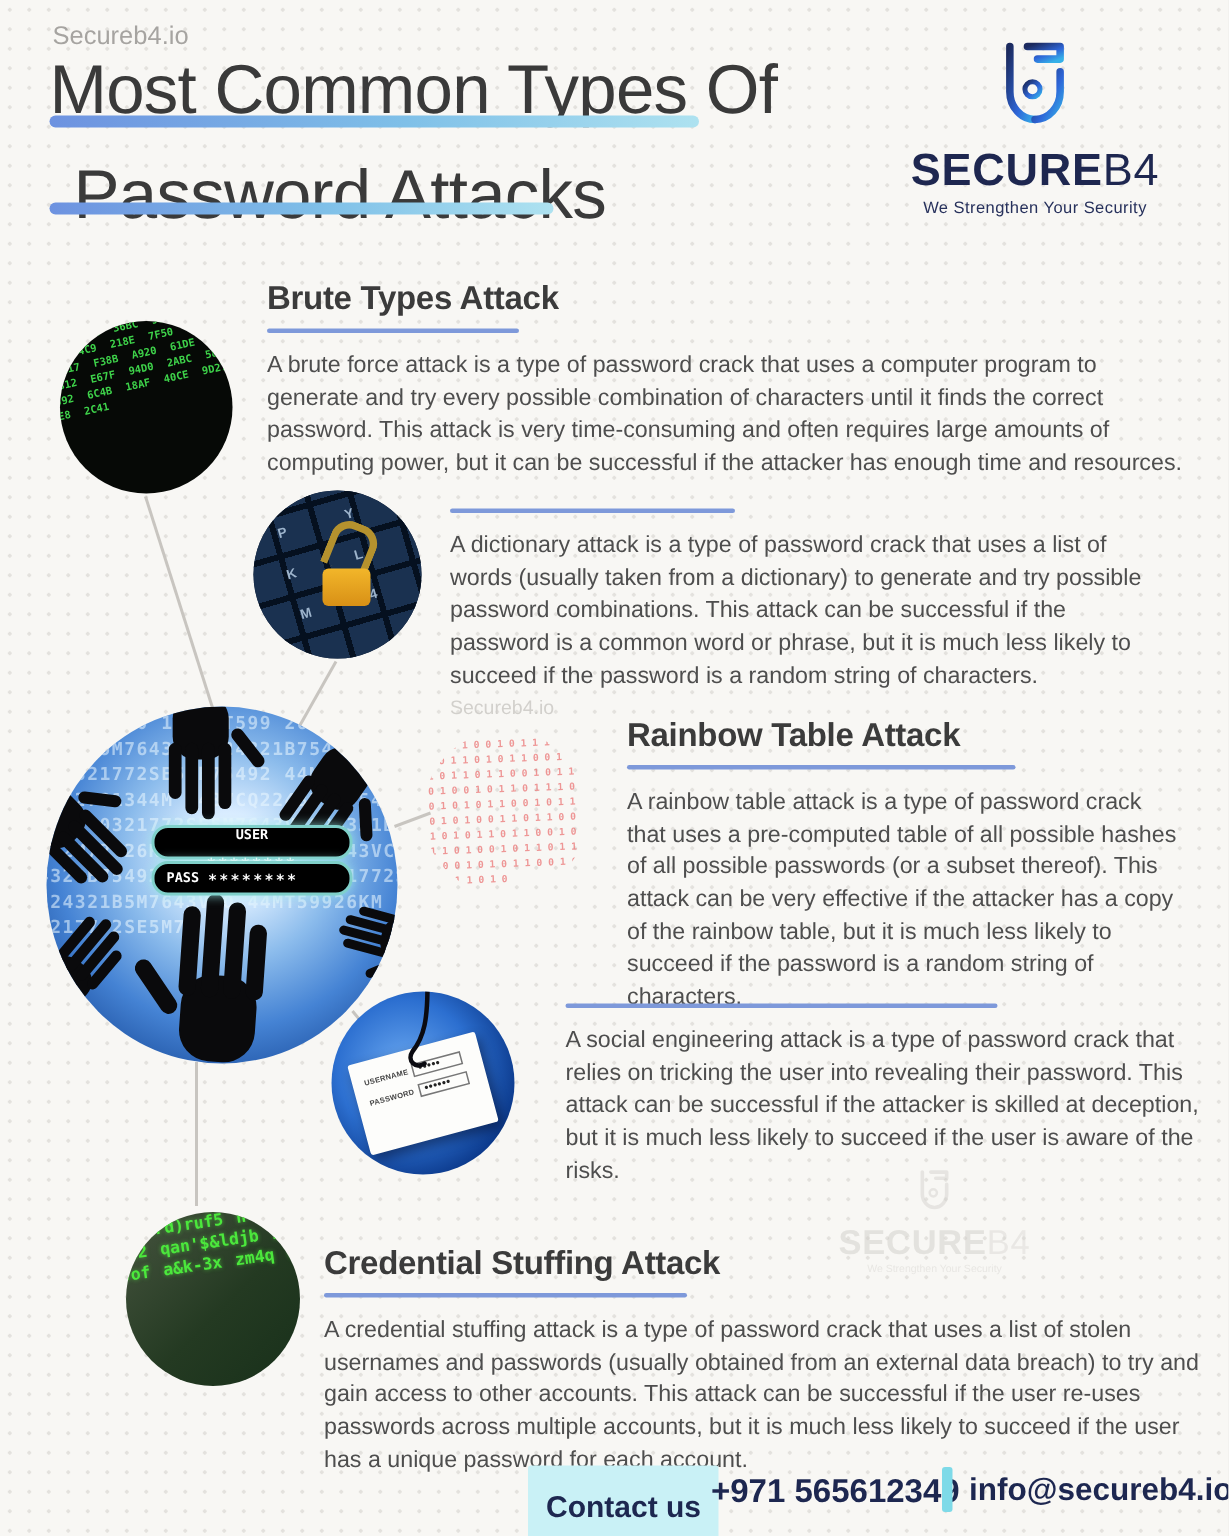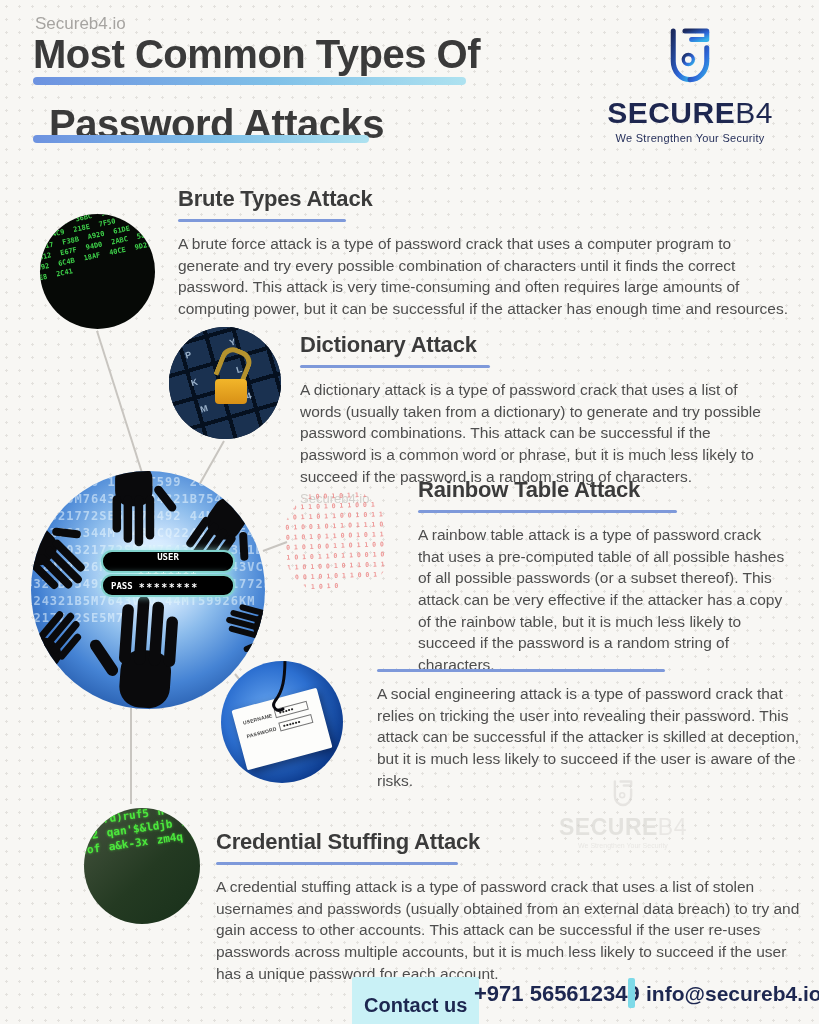--- a/index.html
+++ b/index.html
@@ -3,21 +3,21 @@
 <meta charset="utf-8">
 <style>
   html,body{margin:0;padding:0;}
   body{font-family:"Liberation Sans",sans-serif;background:#eceae7;}
   .page{position:relative;width:819px;height:1024px;margin:0 auto;overflow:hidden;
     background-color:#f8f7f4;
     background-image:radial-gradient(circle,#e3e1dd 1.1px,transparent 1.1px);
     background-size:13px 13px;}
   
   .brand-small{position:absolute;left:35px;top:14px;font-size:17px;color:#a6a4a1;font-weight:500;}
-  .title-line{position:absolute;left:33px;font-size:40px;font-weight:700;color:#3a3a3a;letter-spacing:-0.5px;}
+  .title-line{position:absolute;left:33px;font-size:46px;font-weight:400;color:#3a3a3a;letter-spacing:-0.5px;}
   .t1{top:32px;} .t2{top:102px;margin-left:16px;}
   .title-bar{position:absolute;left:33px;height:8px;border-radius:4px;
     background:linear-gradient(90deg,#6d92e0 0%,#7fc0e8 55%,#aee2f0 100%);}
   .b1{top:77px;width:433px;} .b2{top:135px;width:336px;}
   .logo{position:absolute;left:580px;top:26px;width:220px;text-align:center;}
   .logo-name{font-size:30px;color:#1e2750;margin-top:4px;letter-spacing:.5px;}
   .logo-name .bold{font-weight:800;} .logo-name .light{font-weight:300;}
   .logo-tag{font-size:11px;color:#27315c;margin-top:2px;font-weight:500;letter-spacing:.3px;}
   
   .sec{position:absolute;}
@@ -123,21 +123,20 @@
     <div class="logo-tag">We Strengthen Your Security</div>
   </div>
 
   <div class="sec" style="left:178px;top:186px;width:618px;">
     <div class="sec-title">Brute Types Attack</div>
     <div class="sec-bar" style="width:168px;"></div>
     <div class="sec-body">A brute force attack is a type of password crack that uses a computer program to generate and try every possible combination of characters until it finds the correct password. This attack is very time-consuming and often requires large amounts of computing power, but it can be successful if the attacker has enough time and resources.</div>
   </div>
 
   <div class="sec" style="left:300px;top:332px;width:464px;">
-    <div class="sec-title">Dictionary Attack</div>
     <div class="sec-bar" style="width:190px;"></div>
     <div class="sec-body"><span>A dictionary attack is a type of password crack that uses a list of words (usually taken from a dictionary) to generate and try possible password combinations. This attack can be successful if the password is a common word or phrase, but it is much less likely to succeed if the password is a random string of characters.</span> <span class="wm-inline">Secureb4.io</span></div>
   </div>
 
   <div class="sec" style="left:418px;top:477px;width:372px;">
     <div class="sec-title">Rainbow Table Attack</div>
     <div class="sec-bar" style="width:259px;"></div>
     <div class="sec-body">A rainbow table attack is a type of password crack that uses a pre-computed table of all possible hashes of all possible passwords (or a subset thereof). This attack can be very effective if the attacker has a copy of the rainbow table, but it is much less likely to succeed if the password is a random string of characters.</div>
   </div>
 

